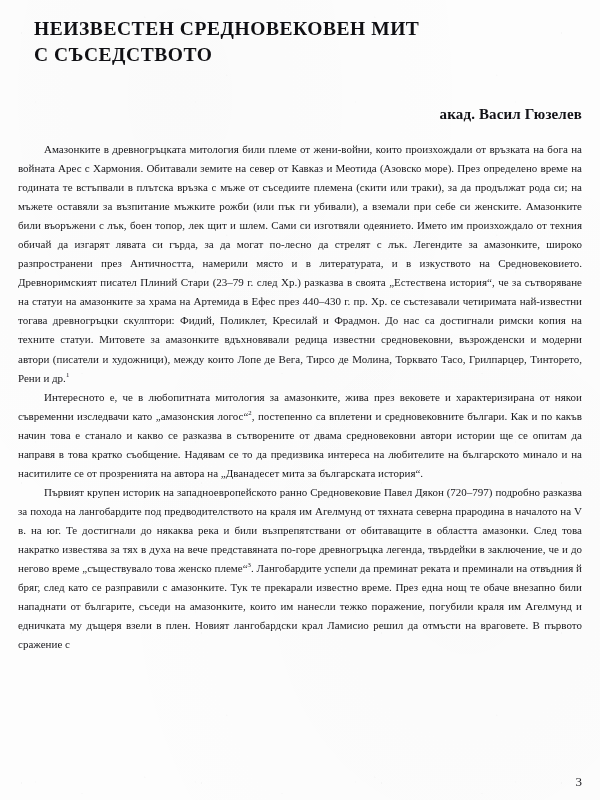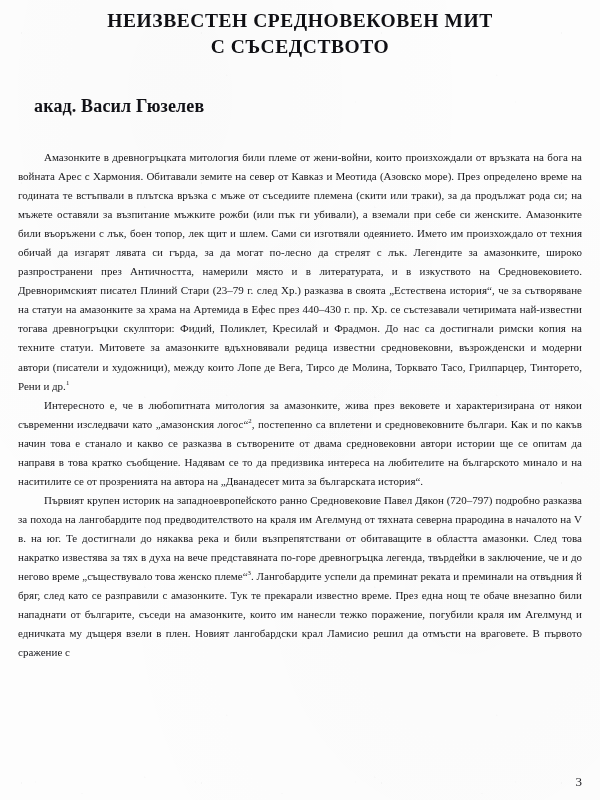--- a/index.html
+++ b/index.html
@@ -31,41 +31,42 @@
 
   .content {
     position: absolute;
     left: 18px;
     top: 0;
     width: 564px;
   }
 
   
   .doc-title {
-    margin: 8px;
+    margin: 16px;
     font-family: "Liberation Serif", "DejaVu Serif", serif;
     font-weight: bold;
     font-size: 19.5px;
     line-height: 26px;
     letter-spacing: 0.55px;
     color: #101014;
-    text-align: center;
+    text-align: left;
   }
   .doc-title .tline { display: block; white-space: nowrap; }
 
   
   .author {
-    margin: 16px;
+    margin: 0;
     padding-top: 21px;
     font-family: "Liberation Serif", "DejaVu Serif", serif;
     font-weight: bold;
-    font-size: 18px;
+    font-size: 15px;
     line-height: 19px;
     letter-spacing: 0.15px;
     color: #111116;
+    text-align: right;
   }
 
   
   .body-text {
     padding-top: 16px;
   }
   .para {
     margin: 0;
     font-size: 11px;
     line-height: 19.05px;

